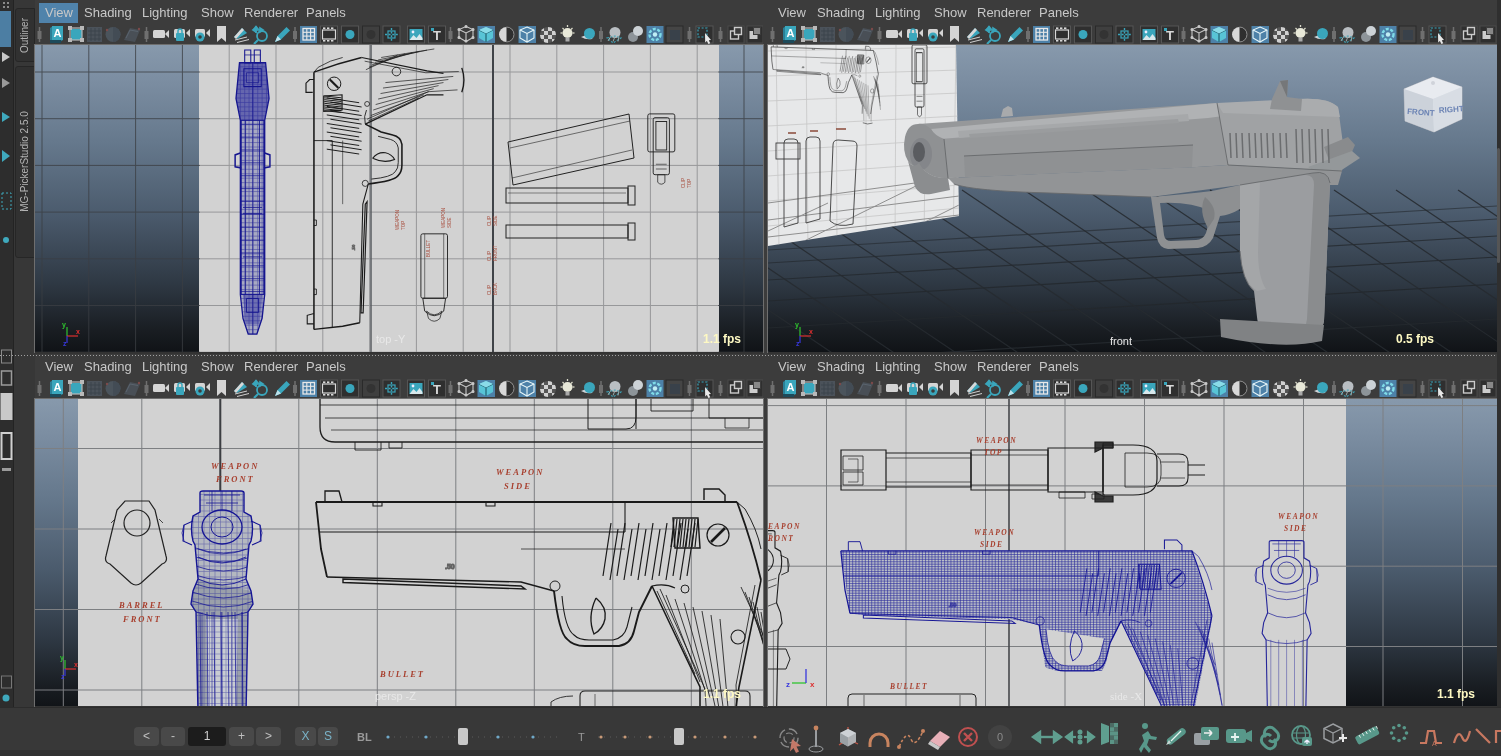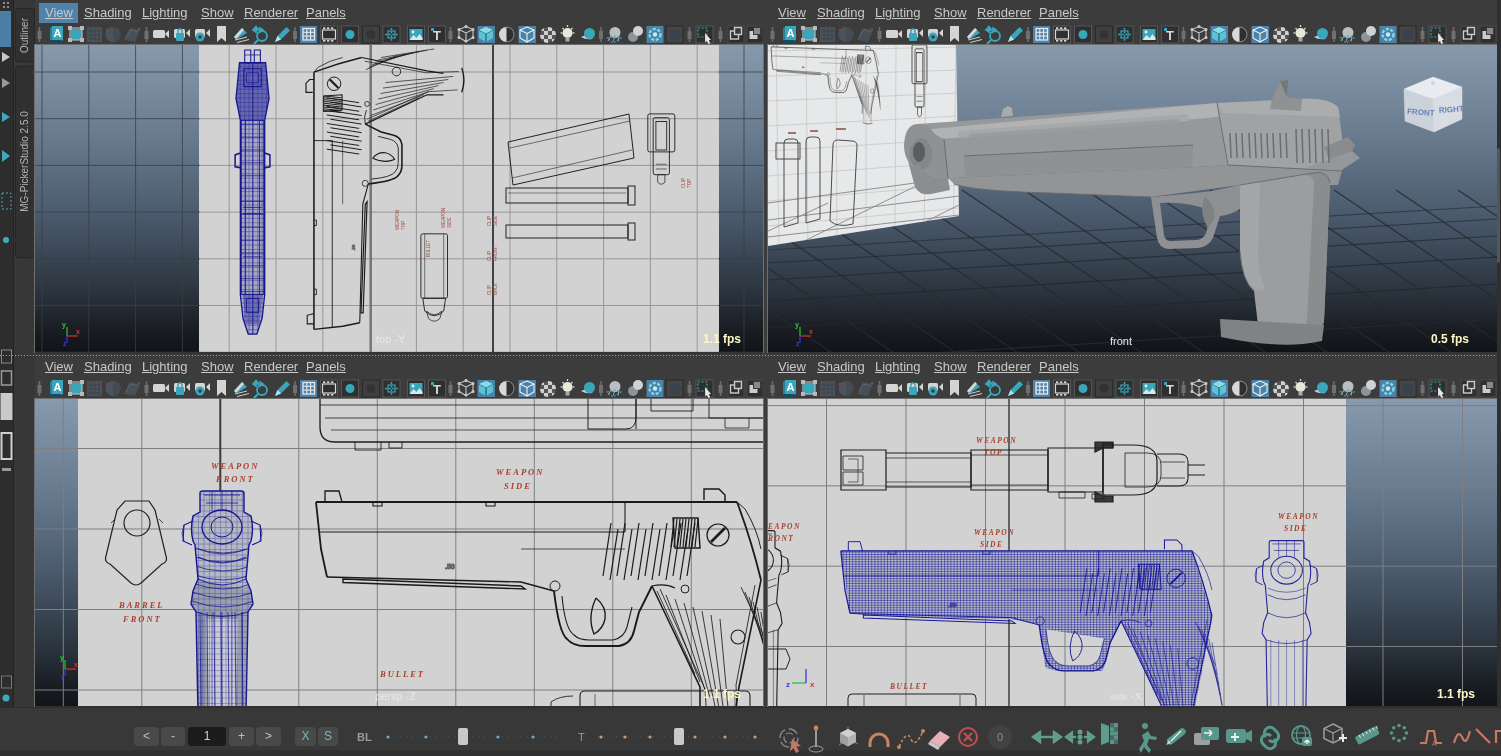--- a/index.html
+++ b/index.html
@@ -4,21 +4,21 @@
 <style>
 html,body{margin:0;padding:0;background:#3c3c3c;}
 #root{position:relative;width:1501px;height:756px;background:#3c3c3c;overflow:hidden;font-family:"Liberation Sans",sans-serif;}
 .abs{position:absolute;}
 .rail{left:0;top:0;width:13px;height:707px;background:#2d2d2d;border-right:1px solid #232323;}
 .tabs{left:14px;top:0;width:21px;height:707px;background:#373737;}
 .tab{position:absolute;left:15px;width:18px;background:#313131;border:1px solid #262626;border-radius:3px 0 0 3px;}
 .vtext{position:absolute;color:#b4b4b4;font-size:11px;white-space:nowrap;transform:rotate(-90deg);transform-origin:center;}
 .panel{position:absolute;background:#3c3c3c;}
 .menu{position:absolute;left:0;top:0;width:100%;height:24px;}
-.mi{position:absolute;top:3px;height:32px;line-height:20px;color:#c8c8c8;font-size:13px;text-decoration:underline;}
+.mi{position:absolute;top:3px;height:32px;line-height:20px;color:#c8c8c8;font-size:13px;}
 .canvas{position:absolute;overflow:hidden;outline:1px solid #6e6e6e;}
 .vplabel{position:absolute;color:#e8e8e8;font-size:11px;}
 .fps{position:absolute;color:#fef9c3;font-size:12px;font-weight:bold;}
 .bbar{left:0;top:707px;width:1501px;height:49px;background:#383838;border-top:1px solid #2c2c2c;}
 .btn{position:absolute;top:20px;height:19px;background:#494949;border-radius:4px;color:#c0c0c0;font-size:12px;text-align:center;line-height:19px;}
 .grad{background:linear-gradient(to bottom,#8799ac 0%,#7b8da1 12%,#65788c 32%,#4b5b6d 55%,#2e3843 78%,#191d22 93%,#101317 100%);}
 </style>
 </head>
 <body>
 <div id="root">
@@ -815,21 +815,21 @@
               <path d="M4 14 L33 2 L62 12 L62 44 L34 57 L5 46 Z" fill="#dfe3ea" stroke="#a8adb6" stroke-width="1"></path>
               <path d="M4 14 L33 2 L62 12 L33 24 Z" fill="#e8ebf0"></path>
               <path d="M4 14 L33 24 L34 57 L5 46 Z" fill="#ccd2da"></path>
               <path d="M33 24 L62 12 L62 44 L34 57 Z" fill="#d8dde4"></path>
               <text x="7" y="39" font-size="8" font-weight="bold" fill="#6b83b4" transform="rotate(4 7 39)">FRONT</text>
               <text x="39" y="38" font-size="8" font-weight="bold" fill="#6b83b4" transform="rotate(-4 39 38)">RIGHT</text>
               <circle cx="33" cy="8" r="2" fill="#cfd3da"></circle>
             </g>
           </svg></div>
         <div class="vplabel" style="left:342px;top:290px;">front</div>
-        <div class="fps" style="left:663px;top:287px;">0.5 fps</div>
+        <div class="fps" style="left:628px;top:287px;">0.5 fps</div>
         <svg class="abs" style="left:24px;top:273px" width="28" height="28">
           <g font-family="Liberation Sans" font-size="7" font-weight="bold">
             <line x1="8" y1="18" x2="8" y2="9" stroke="#2fc42f" stroke-width="1.2"></line>
             <text x="3" y="9" fill="#2fc42f">y</text>
             <line x1="8" y1="18" x2="19" y2="18" stroke="#dd2f2f" stroke-width="1.2"></line>
             <text x="17" y="16" fill="#dd2f2f">x</text>
             <line x1="8" y1="18" x2="8" y2="25" stroke="#3838dd" stroke-width="1.2"></line>
             <text x="4" y="28" fill="#3838dd">z</text>
           </g>
         </svg>

